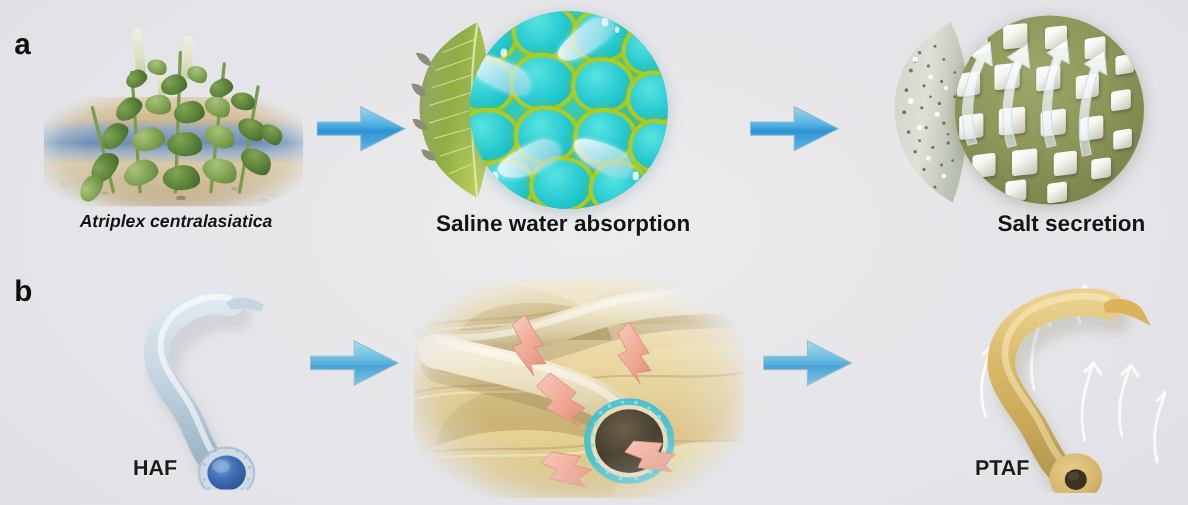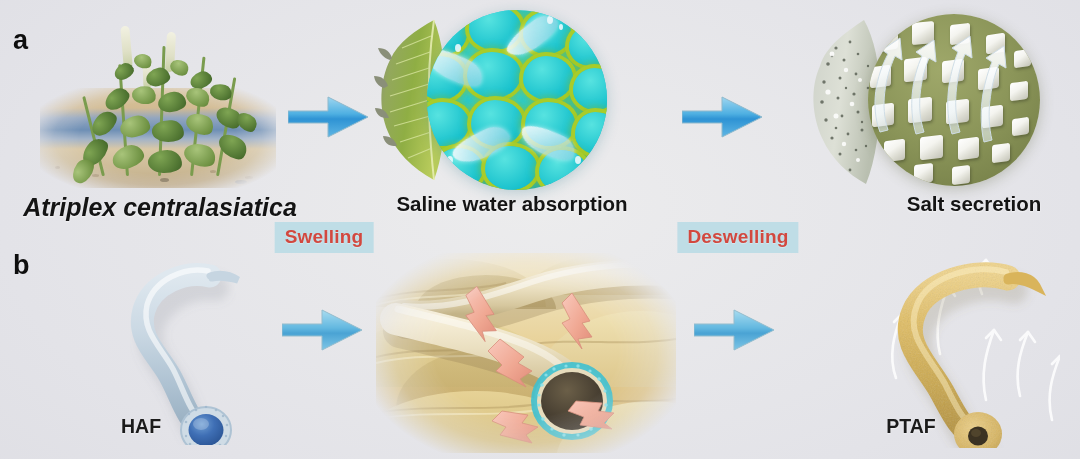--- a/index.html
+++ b/index.html
@@ -20,21 +20,21 @@
     position:absolute;font-size:27px;font-weight:bold;color:#0e0e0e;
     letter-spacing:0px;line-height:1;
   }
 
   
   .caption{
     position:absolute;text-align:center;font-weight:bold;color:#141414;
     white-space:nowrap;transform:translateX(-50%);
     text-shadow:0 1px 2px rgba(255,255,255,.65);
   }
-  .cap-plant{font-style:italic;font-size:25px;}
+  .cap-plant{font-style:italic;font-size:16px;}
   .cap-mid{font-size:20.5px;}
   .cap-right{font-size:20.5px;}
   .cap-fiber{font-size:19.5px;font-weight:bold;color:#1b1b1b;}
 
   
   .process-tag{
     position:absolute;background:#bfdde6;color:#d2483f;
     font-size:19px;font-weight:bold;letter-spacing:.2px;
     padding:4px 10px 5px 10px;white-space:nowrap;
     transform:translateX(-50%);
@@ -350,22 +350,20 @@
           <path d="M18 112 C8 86 14 56 26 34 L20 30 L38 18 L40 40 L33 36 C23 58 18 86 26 110 Z" transform="translate(-6,6)"></path>
           <path d="M56 118 C48 92 52 62 62 40 L56 36 L74 24 L76 46 L69 42 C60 64 56 92 64 116 Z" transform="translate(-8,2)"></path>
           <path d="M94 120 C86 94 90 62 100 38 L94 34 L112 22 L114 44 L107 40 C98 62 94 94 102 118 Z" transform="translate(-10,0)"></path>
           <path d="M130 126 C124 100 128 70 138 46 L132 42 L150 30 L152 52 L145 48 C136 70 132 100 138 124 Z" transform="translate(-14,2)"></path>
         </g>
       </svg>
     </div>
   </div>
   <div class="caption cap-right" style="left:974px;top:192px;">Salt secretion</div>
 
-  <div class="process-tag" style="left:324px;top:222px;">Swelling</div>
-  <div class="process-tag" style="left:738px;top:222px;">Deswelling</div>
 
   <div class="panel-letter" style="left:13px;top:252px;">b</div>
 
   <div class="fiber-svg" style="left:34px;top:250px;width:250px;height:195px;">
     <svg width="250" height="195" viewBox="0 0 250 195">
       <defs>
         <linearGradient id="hafg" x1="0" y1="0" x2="0" y2="1">
           <stop offset="0%" stop-color="#dfe8ef"></stop>
           <stop offset="35%" stop-color="#cbd9e4"></stop>
           <stop offset="70%" stop-color="#aec2d2"></stop>

